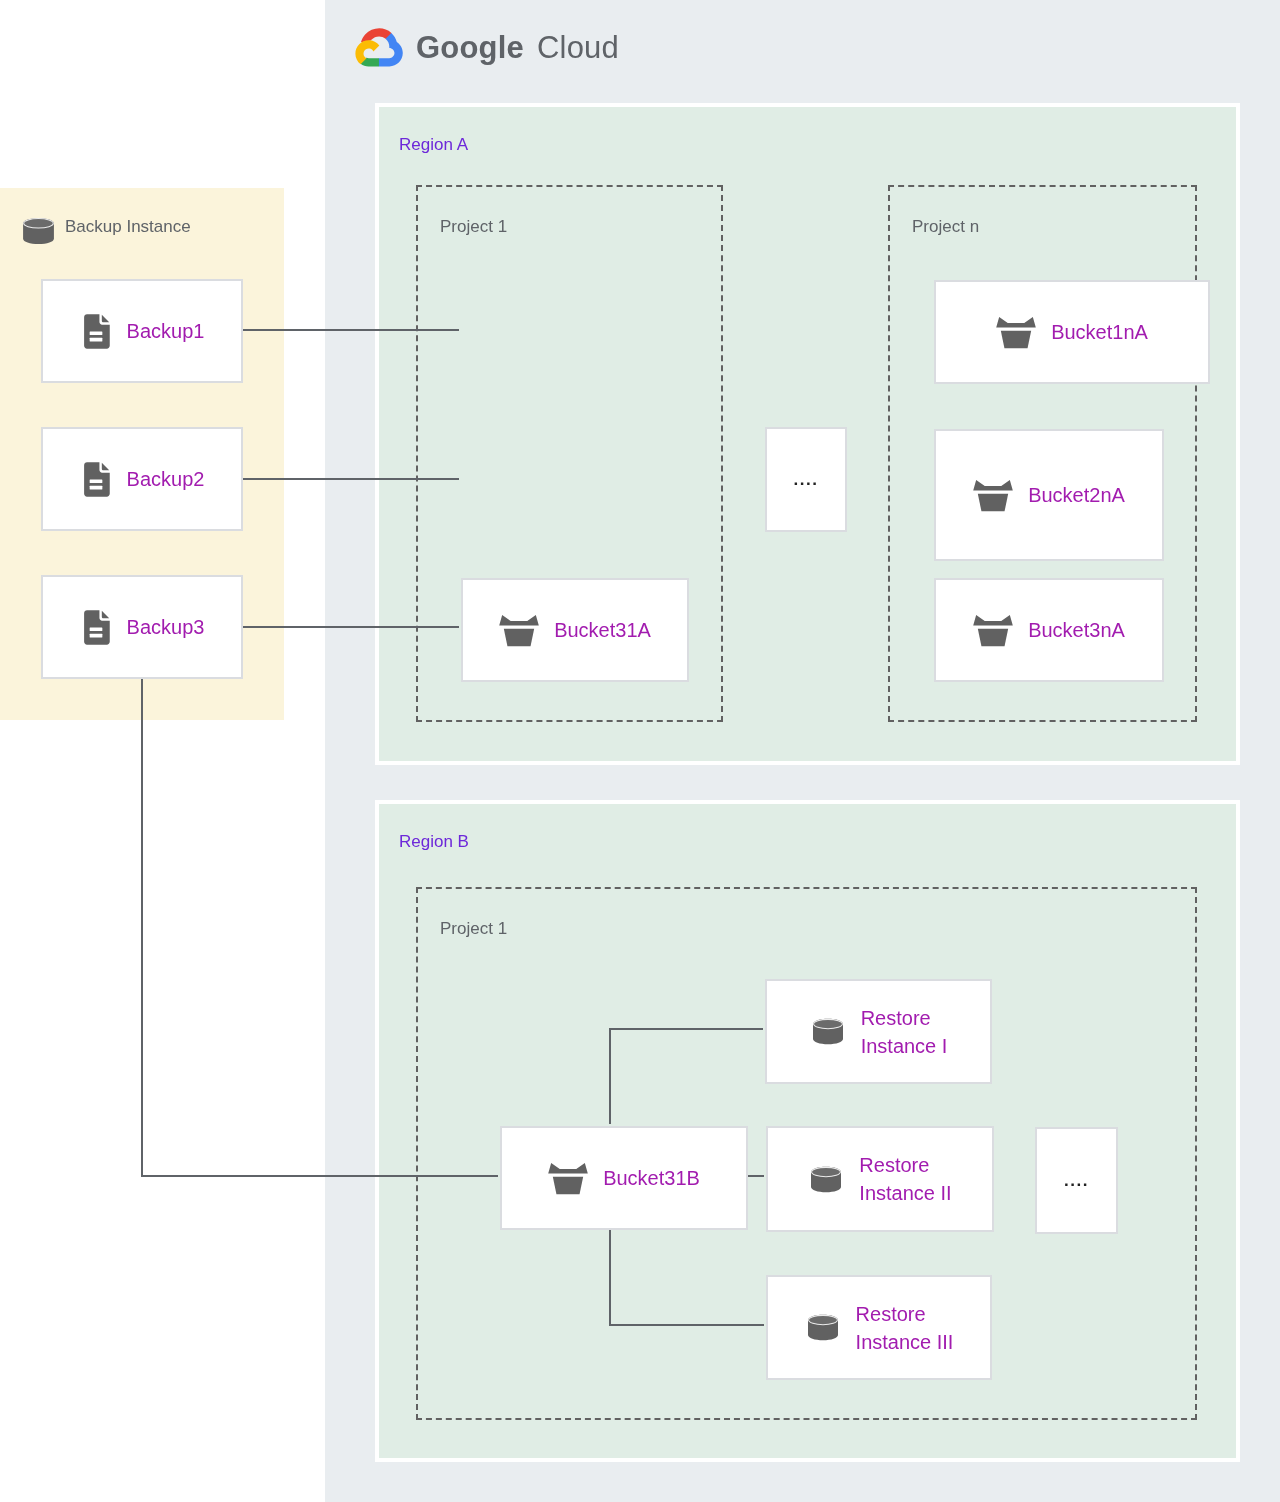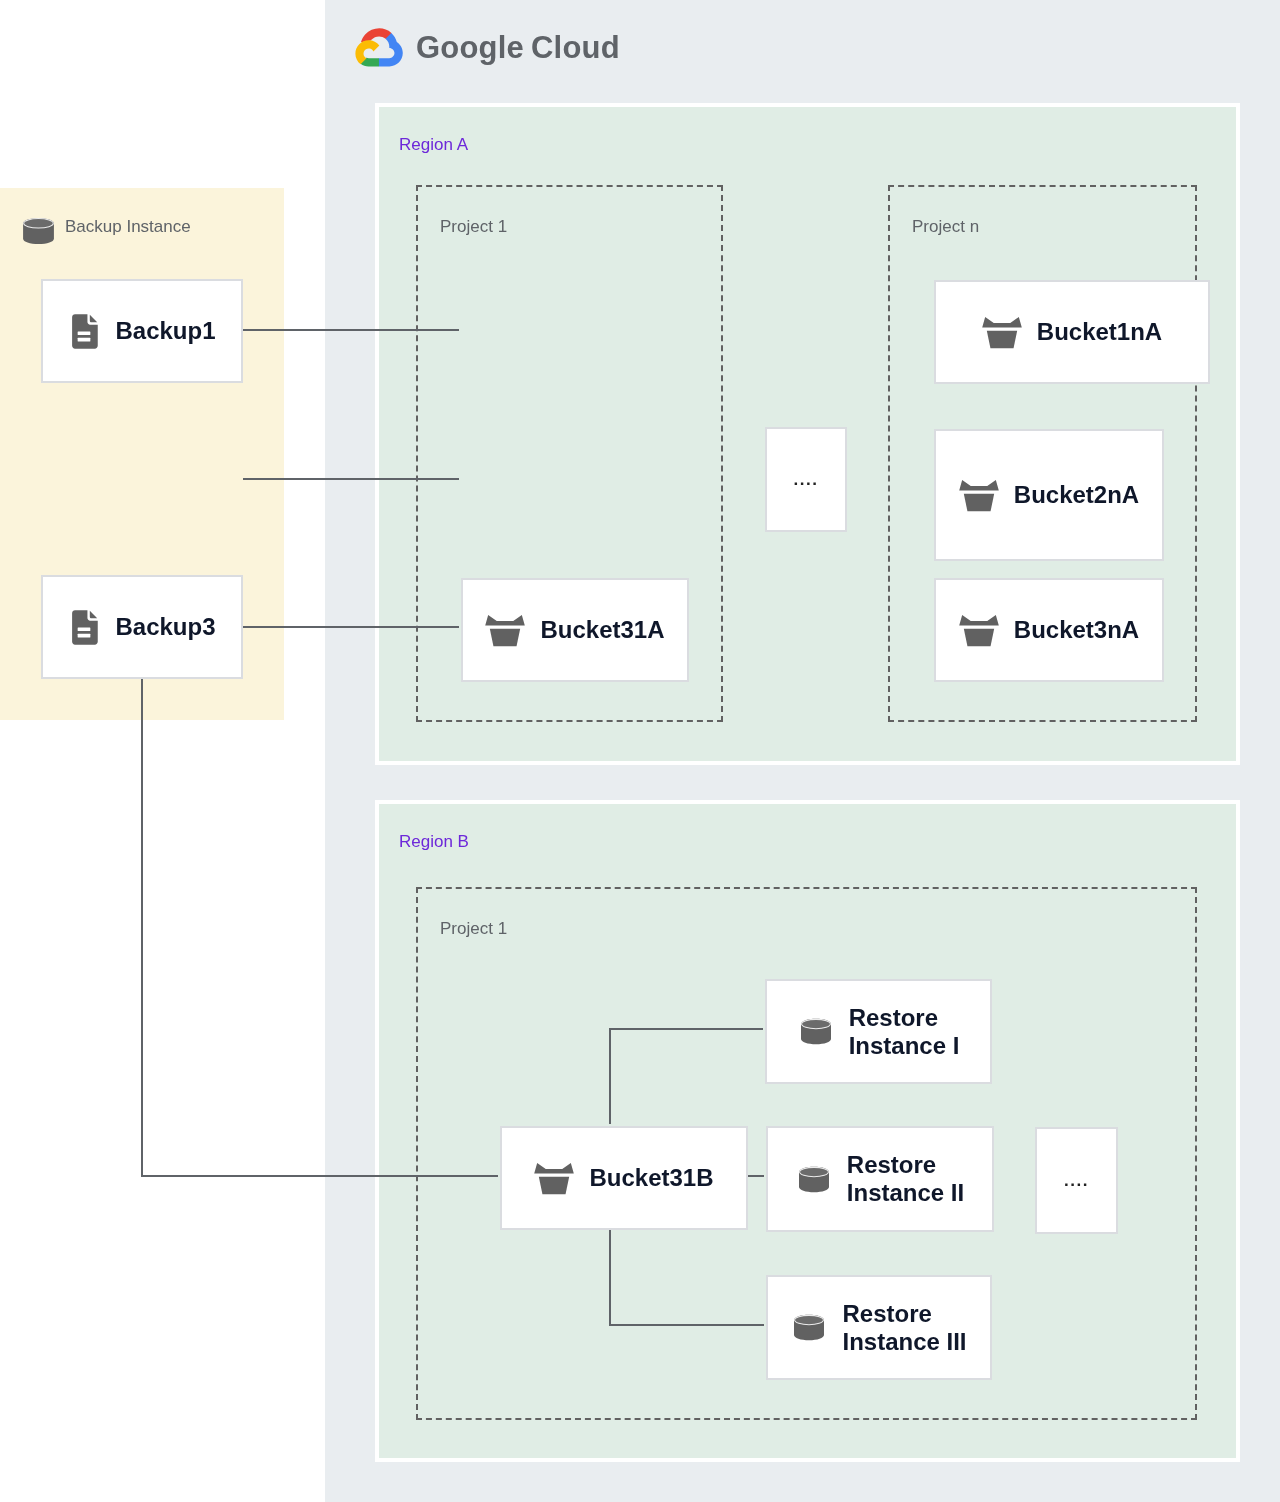--- a/index.html
+++ b/index.html
@@ -6,42 +6,42 @@
   .canvas {
     position:relative; width:1280px; height:1502px;
     font-family:"Liberation Sans","DejaVu Sans",sans-serif;
     background:#ffffff; overflow:hidden;
   }
   
   .cloud-panel { position:absolute; left:325px; top:0; width:955px; height:1502px; background:#e9edf0; }
   .logo { position:absolute; left:30px; top:28px; display:flex; align-items:center; gap:13px; }
   .logo-text { font-size:31px; color:#5f6368; letter-spacing:0.2px; white-space:nowrap; }
   .logo-text .brand { font-weight:bold; }
-  .logo-text .product { font-weight:bold; margin-left:7px; }
+  .logo-text .product { font-weight:normal; margin-left:13px; }
   
   .region { position:absolute; left:375px; width:865px; height:662px; background:#e0ede5; border:4px solid #ffffff; box-sizing:border-box; }
   .region-a { top:103px; }
   .region-b { top:800px; }
   .region-label { position:absolute; left:20px; top:28px; font-size:17px; color:#6d28d9; }
   
   .project { position:absolute; border:2px dashed #616161; box-sizing:border-box; }
   .project-label { position:absolute; left:22px; top:30px; font-size:17px; color:#5f6368; }
   .project-1a { left:37px; top:78px; width:307px; height:537px; }
   .project-na { left:509px; top:78px; width:309px; height:537px; }
   .project-1b { left:37px; top:83px; width:781px; height:533px; }
   
   .backup-panel { position:absolute; left:0; top:188px; width:284px; height:532px; background:#fbf4db; }
   .backup-header { position:absolute; left:20px; top:29px; display:flex; align-items:flex-start; gap:8px; }
   .backup-header-label { font-size:17px; color:#5f6368; }
   
   .node {
     position:absolute; background:#ffffff; border:2px solid #dadce0; box-sizing:border-box;
     display:flex; align-items:center; justify-content:center; gap:15px; z-index:10;
   }
-  .node-label { font-size:24px; color:#0f172a;font-weight:bold; }
+  .node-label { font-size:20px; color:#a21caf; }
   .node-label.two-line { line-height:28px; }
   .node-icon { display:flex; align-items:center; }
   
   .mini {
     position:absolute; background:#ffffff; border:2px solid #dadce0; box-sizing:border-box;
     display:flex; align-items:center; justify-content:center; z-index:10;
   }
   .dots { font-size:17px; font-weight:bold; color:#212121; letter-spacing:1.5px; }
   
   .connector { position:absolute; background:#5f6368; z-index:5; }
@@ -192,20 +192,31 @@
     <div class="node" style="left:41px; top:91px; width:202px; height:104px;">
       <span class="node-icon">
         <svg width="32" height="37" viewBox="0 0 24 28">
             <path fill="#616161" d="M5.2 1 H14.6 V6.8 C14.6 7.9 15.5 8.8 16.6 8.8 H22.4 V24.8 C22.4 26 21.4 27 20.2 27 H5.2 C4 27 3 26 3 24.8 V3.2 C3 2 4 1 5.2 1 Z"></path>
             <path fill="#616161" d="M16.4 1.4 L22 7 H17.6 C16.9 7 16.4 6.5 16.4 5.8 Z"></path>
             <rect x="7.2" y="14" width="9.6" height="2.7" rx="0.4" fill="#ffffff"></rect>
             <rect x="7.2" y="18.8" width="9.6" height="2.7" rx="0.4" fill="#ffffff"></rect>
           </svg>
       </span>
       <span class="node-label">Backup1</span>
+    </div>
+    <div class="node" style="left:41px; top:239px; width:202px; height:104px;">
+      <span class="node-icon">
+        <svg width="32" height="37" viewBox="0 0 24 28">
+            <path fill="#616161" d="M5.2 1 H14.6 V6.8 C14.6 7.9 15.5 8.8 16.6 8.8 H22.4 V24.8 C22.4 26 21.4 27 20.2 27 H5.2 C4 27 3 26 3 24.8 V3.2 C3 2 4 1 5.2 1 Z"></path>
+            <path fill="#616161" d="M16.4 1.4 L22 7 H17.6 C16.9 7 16.4 6.5 16.4 5.8 Z"></path>
+            <rect x="7.2" y="14" width="9.6" height="2.7" rx="0.4" fill="#ffffff"></rect>
+            <rect x="7.2" y="18.8" width="9.6" height="2.7" rx="0.4" fill="#ffffff"></rect>
+          </svg>
+      </span>
+      <span class="node-label">Backup2</span>
     </div>
     <div class="node" style="left:41px; top:387px; width:202px; height:104px;">
       <span class="node-icon">
         <svg width="32" height="37" viewBox="0 0 24 28">
             <path fill="#616161" d="M5.2 1 H14.6 V6.8 C14.6 7.9 15.5 8.8 16.6 8.8 H22.4 V24.8 C22.4 26 21.4 27 20.2 27 H5.2 C4 27 3 26 3 24.8 V3.2 C3 2 4 1 5.2 1 Z"></path>
             <path fill="#616161" d="M16.4 1.4 L22 7 H17.6 C16.9 7 16.4 6.5 16.4 5.8 Z"></path>
             <rect x="7.2" y="14" width="9.6" height="2.7" rx="0.4" fill="#ffffff"></rect>
             <rect x="7.2" y="18.8" width="9.6" height="2.7" rx="0.4" fill="#ffffff"></rect>
           </svg>
       </span>

